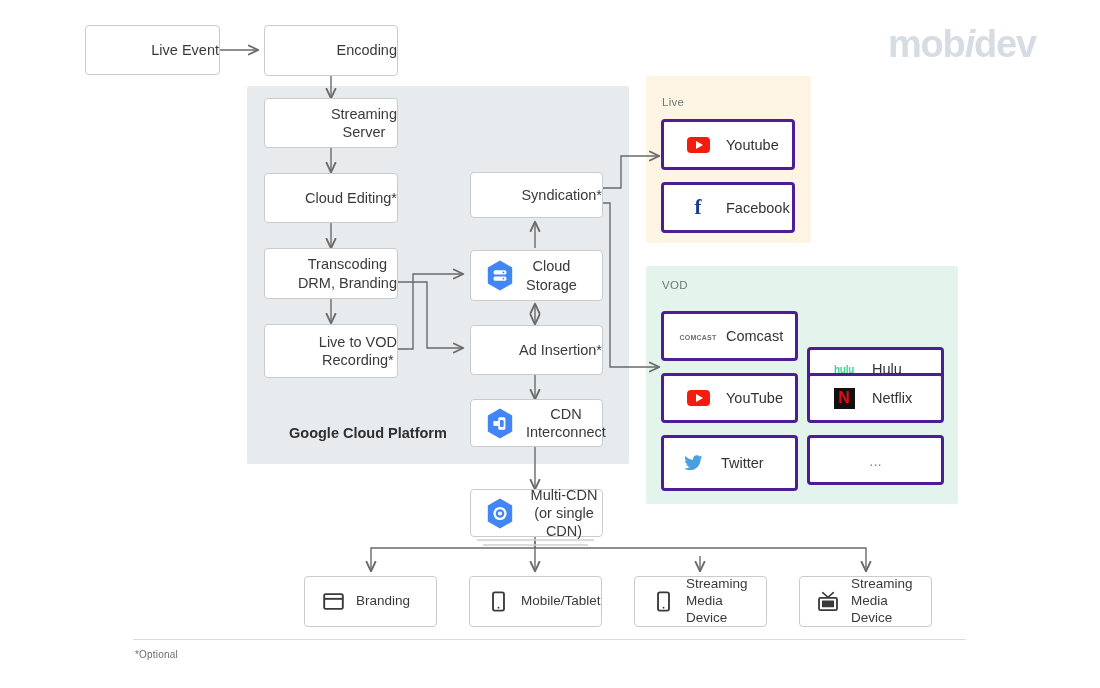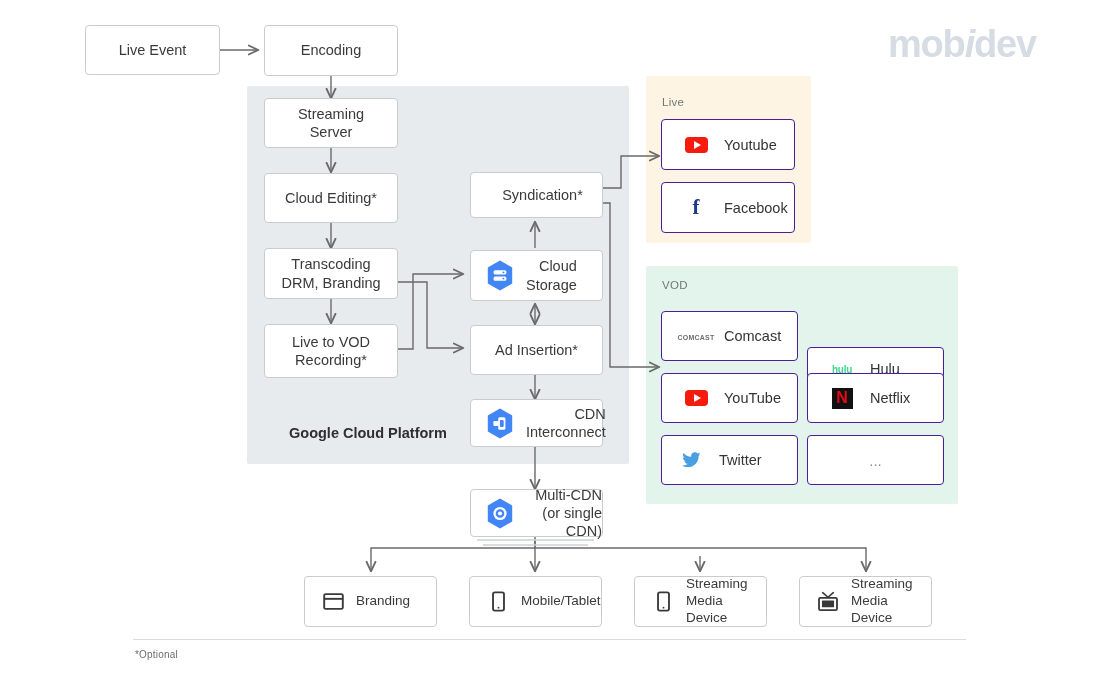--- a/index.html
+++ b/index.html
@@ -22,28 +22,28 @@
 
   .panel-label{position:absolute;font-size:11.5px;color:#6f7a74;letter-spacing:.3px;}
   #live-label{left:662px;top:96px;}
   #vod-label{left:662px;top:279px;}
 
   .gcp-title{position:absolute;left:289px;top:425px;font-size:14.5px;
              font-weight:700;color:#2f2f2f;}
 
   
   .node{position:absolute;background:#ffffff;border:1px solid #c9ccce;
-        border-radius:4px;display:flex;align-items:center;justify-content:center;
+        border-radius:4px;display:flex;align-items:center;justify-content:flex-end;
         text-align:center;font-size:14.5px;color:#3a3a3a;line-height:1.25;
         box-sizing:border-box;}
-  .node.icon-node{justify-content:flex-start;padding-left:14px;text-align:right;gap:11px;}
+  .node.icon-node{justify-content:flex-start;padding-left:14px;text-align:center;gap:11px;}
   .node .txt{white-space:pre-line;}
 
   
-  .chip{position:absolute;background:#ffffff;border:1px solid #4c1d95;
+  .chip{position:absolute;background:#ffffff;border:3px solid #4c1d95;
         border-radius:4px;display:flex;align-items:center;padding-left:20px;
         gap:14px;font-size:14.5px;color:#333;box-sizing:border-box;}
   .chip.center{justify-content:center;padding-left:0;color:#8b8b8b;font-size:15px;}
 
   
   .device{position:absolute;background:#fff;border:1px solid #c9ccce;border-radius:4px;
           display:flex;align-items:center;padding-left:17px;gap:12px;
           font-size:13.5px;color:#3a3a3a;line-height:1.25;box-sizing:border-box;}
   .device .txt{white-space:pre-line;}
 
@@ -250,21 +250,21 @@
 
   <div class="chip" style="left:807px;top:373px;width:137px;height:50px;">
     <span class="vicon">
       <span class="nf-badge">
           <span>N</span>
         </span>
     </span>
     <span>Netflix</span>
   </div>
 
-  <div class="chip" style="left:661px;top:435px;width:137px;height:50px;padding-left:15px;">
+  <div class="chip" style="left:661px;top:435px;width:137px;height:56px;padding-left:15px;">
     <span class="vicon">
       <svg viewBox="0 0 20 17" width="19" height="16">
         <path d="M19.6 2.1c-.72.32-1.5.54-2.31.64.83-.5 1.47-1.29 1.77-2.23-.78.46-1.64.8-2.56.98C15.77.7 14.73.22 13.58.22c-2.2 0-3.99 1.79-3.99 3.99 0 .31.04.62.1.91C6.38 4.96 3.44 3.37 1.47.95c-.34.59-.54 1.28-.54 2.01 0 1.38.7 2.6 1.77 3.32-.65-.02-1.27-.2-1.8-.5v.05c0 1.93 1.37 3.55 3.2 3.91-.34.09-.69.14-1.05.14-.26 0-.51-.03-.75-.07.51 1.58 1.98 2.74 3.72 2.77-1.36 1.07-3.08 1.71-4.95 1.71-.32 0-.64-.02-.95-.06 1.77 1.13 3.86 1.79 6.11 1.79 7.33 0 11.34-6.07 11.34-11.34 0-.17 0-.35-.01-.52.78-.56 1.45-1.26 1.99-2.06z" fill="#4a9fe0"></path>
       </svg>
     </span>
     <span>Twitter</span>
   </div>
 
   <div class="chip center" style="left:807px;top:435px;width:137px;height:50px;">
     <span>...</span>

